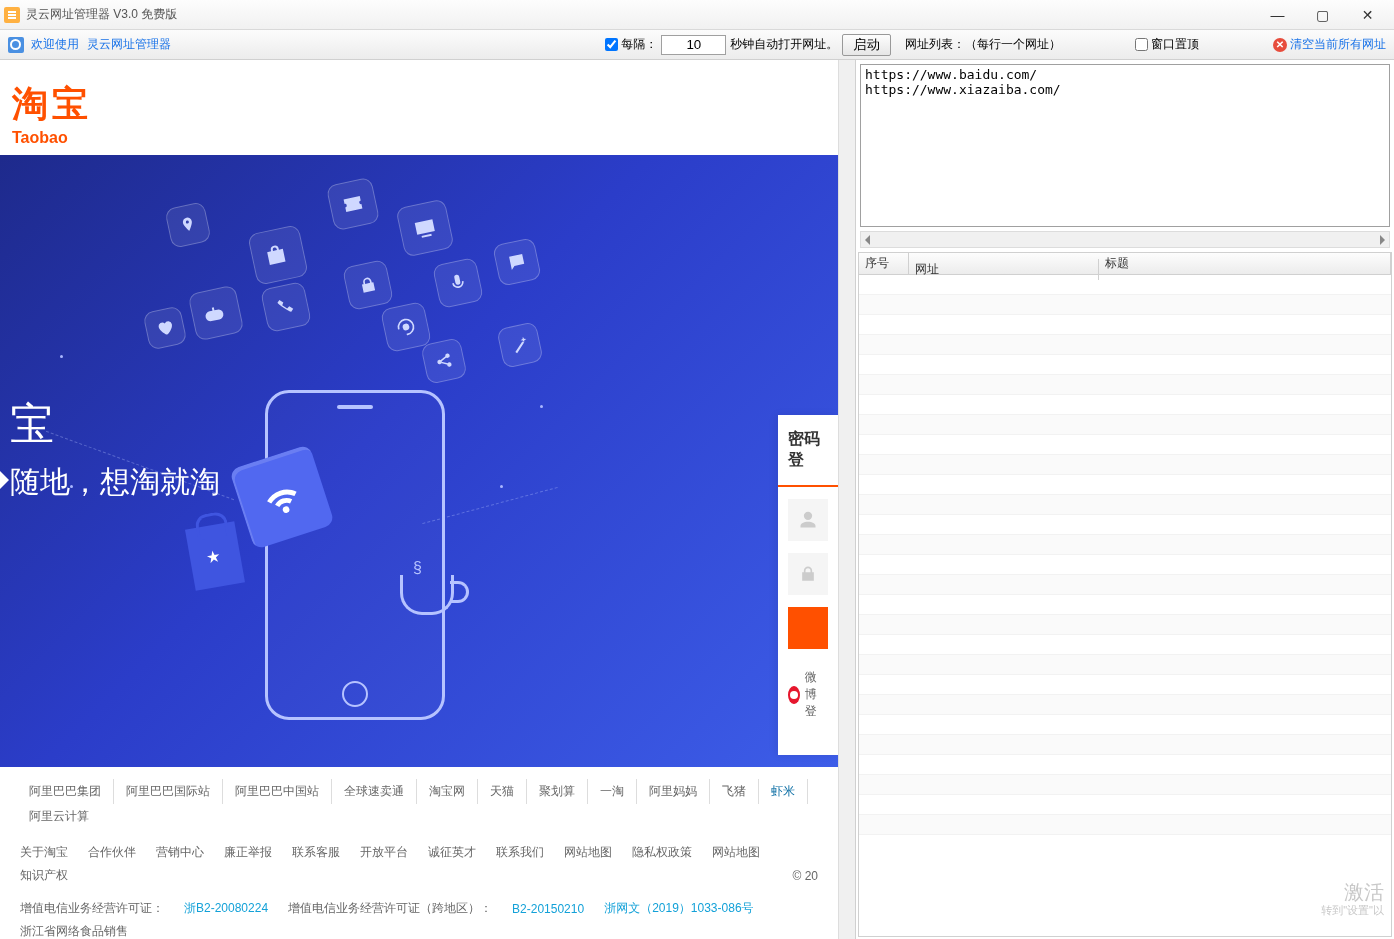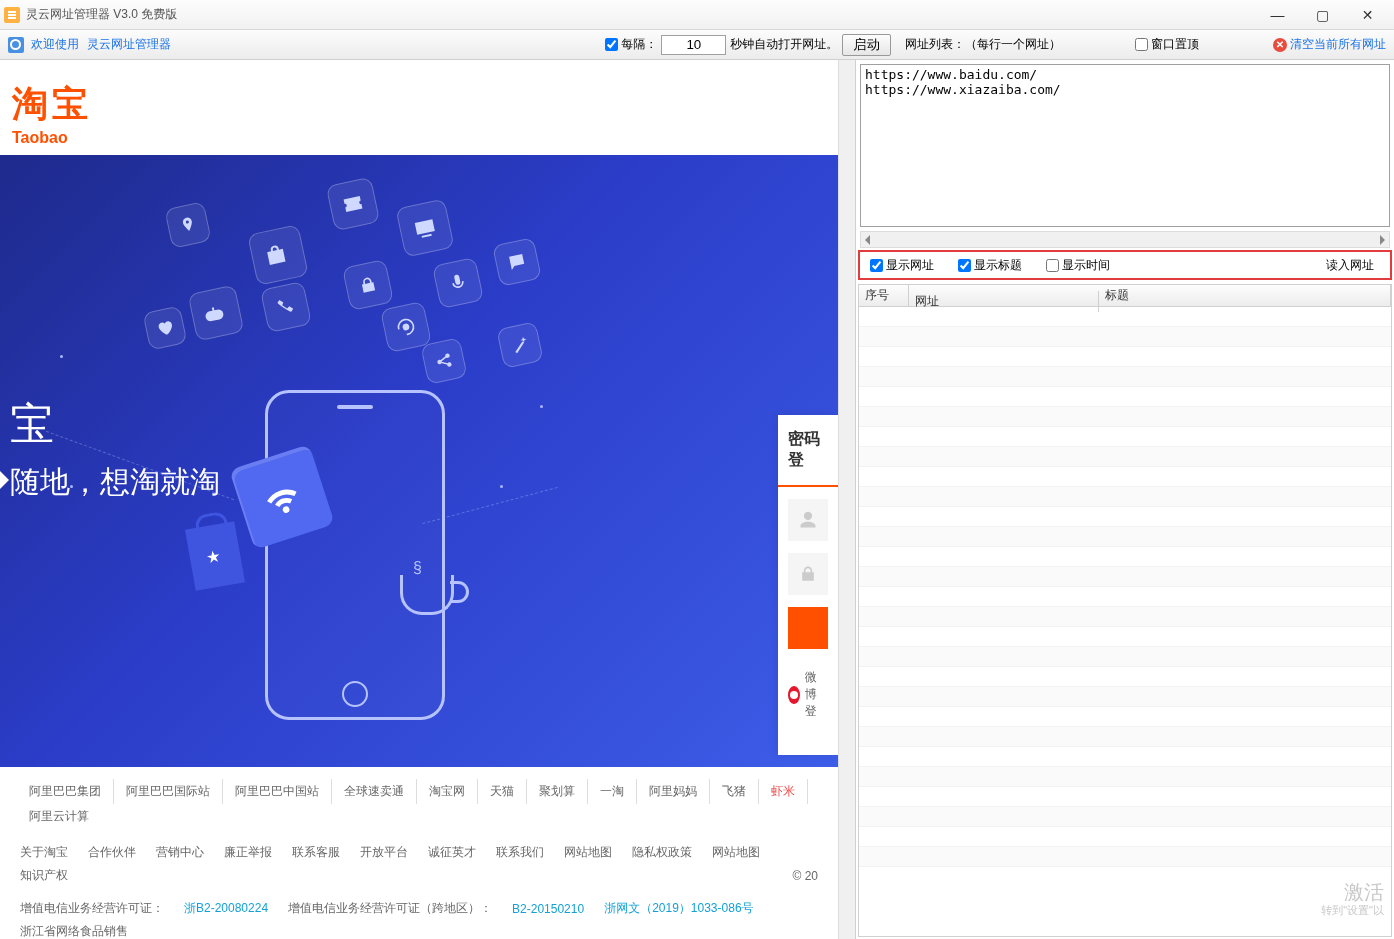--- a/index.html
+++ b/index.html
@@ -258,21 +258,21 @@
         <a class="fl" href="#" style="color: rgb(102, 102, 102); text-decoration: none;">阿里巴巴集团</a>
         <a class="fl" href="#" style="color: rgb(102, 102, 102); text-decoration: none;">阿里巴巴国际站</a>
         <a class="fl" href="#" style="color: rgb(102, 102, 102); text-decoration: none;">阿里巴巴中国站</a>
         <a class="fl" href="#" style="color: rgb(102, 102, 102); text-decoration: none;">全球速卖通</a>
         <a class="fl" href="#" style="color: rgb(102, 102, 102); text-decoration: none;">淘宝网</a>
         <a class="fl" href="#" style="color: rgb(102, 102, 102); text-decoration: none;">天猫</a>
         <a class="fl" href="#" style="color: rgb(102, 102, 102); text-decoration: none;">聚划算</a>
         <a class="fl" href="#" style="color: rgb(102, 102, 102); text-decoration: none;">一淘</a>
         <a class="fl" href="#" style="color: rgb(102, 102, 102); text-decoration: none;">阿里妈妈</a>
         <a class="fl" href="#" style="color: rgb(102, 102, 102); text-decoration: none;">飞猪</a>
-        <a class="fl" href="#" style="color: #ef4444; text-decoration: none;">虾米</a>
+        <a class="fl" href="#" style="color: #0369a1; text-decoration: none;">虾米</a>
         <a class="fl" href="#" style="color: rgb(102, 102, 102); text-decoration: none;">阿里云计算</a>
       </div>
     <div class="footer-legal" id="footer2">
     <span>关于淘宝</span>
         <span>合作伙伴</span>
         <span>营销中心</span>
         <span>廉正举报</span>
         <span>联系客服</span>
         <span>开放平台</span>
         <span>诚征英才</span>
@@ -293,35 +293,20 @@
     </div>
   </div>
 
   <div class="scrollbar-v"></div>
 
   <div class="right-pane">
     <textarea class="url-textarea" style="">https://www.baidu.com/
 https://www.xiazaiba.com/</textarea>
     <div class="h-scroll-stub"></div>
 
-    <div class="option-row">
-      <label class="chk">
-        <input type="checkbox" checked="" style="">
-        <span>显示网址</span>
-      </label>
-      <label class="chk">
-        <input type="checkbox" checked="" style="">
-        <span>显示标题</span>
-      </label>
-      <label class="chk">
-        <input type="checkbox" style="">
-        <span>显示时间</span>
-      </label>
-      <span class="load-link">读入网址</span>
-    </div>
 
     <div class="table">
       <div class="thead">
         <div class="col-idx">序号</div>
         <div class="col-url">网址</div>
         <div class="col-title">标题</div>
       </div>
       <div class="tbody" id="tbody">
           <div class="row">
             <div class="col-idx"></div>

